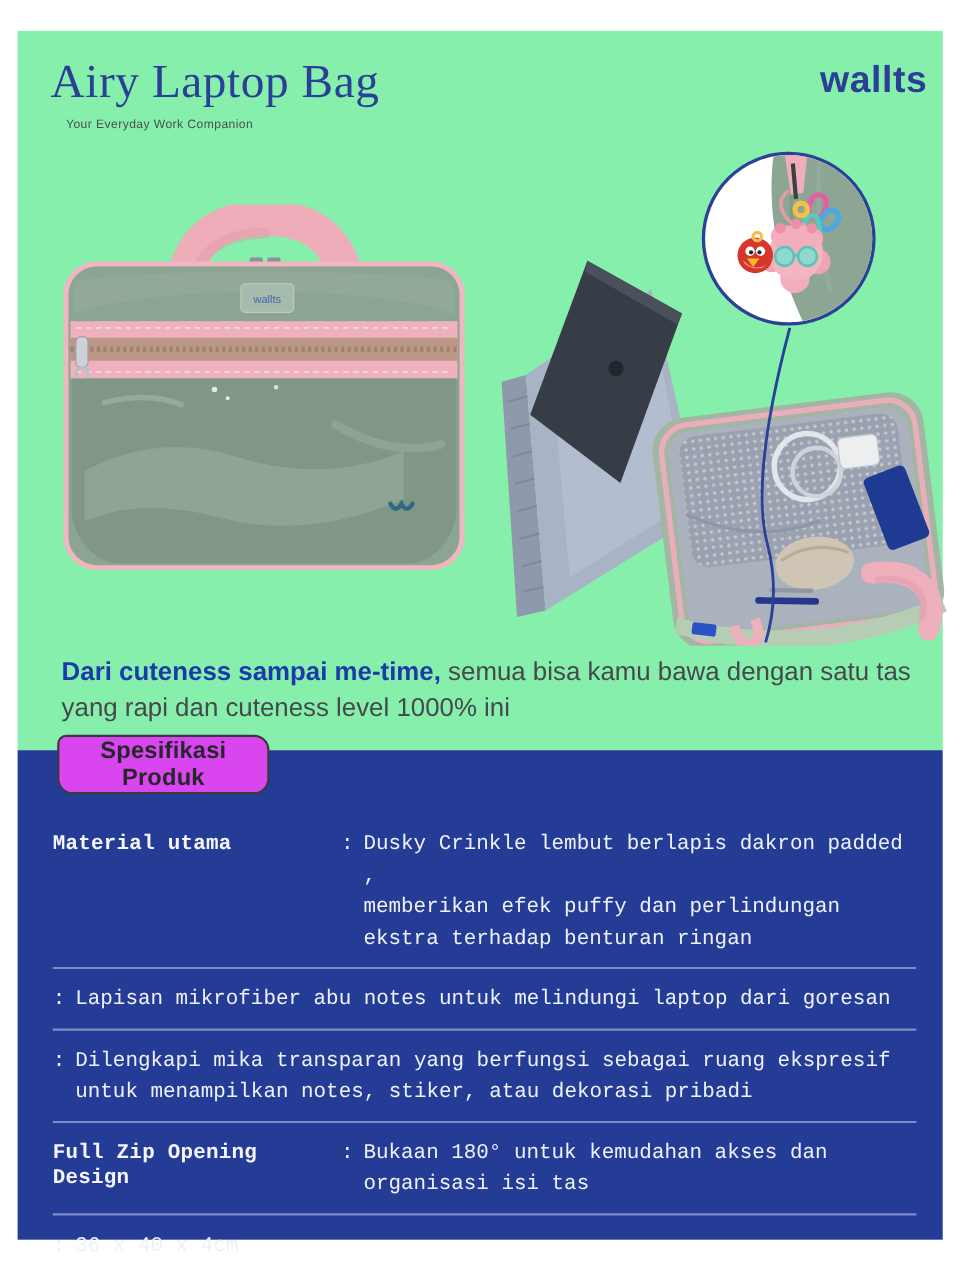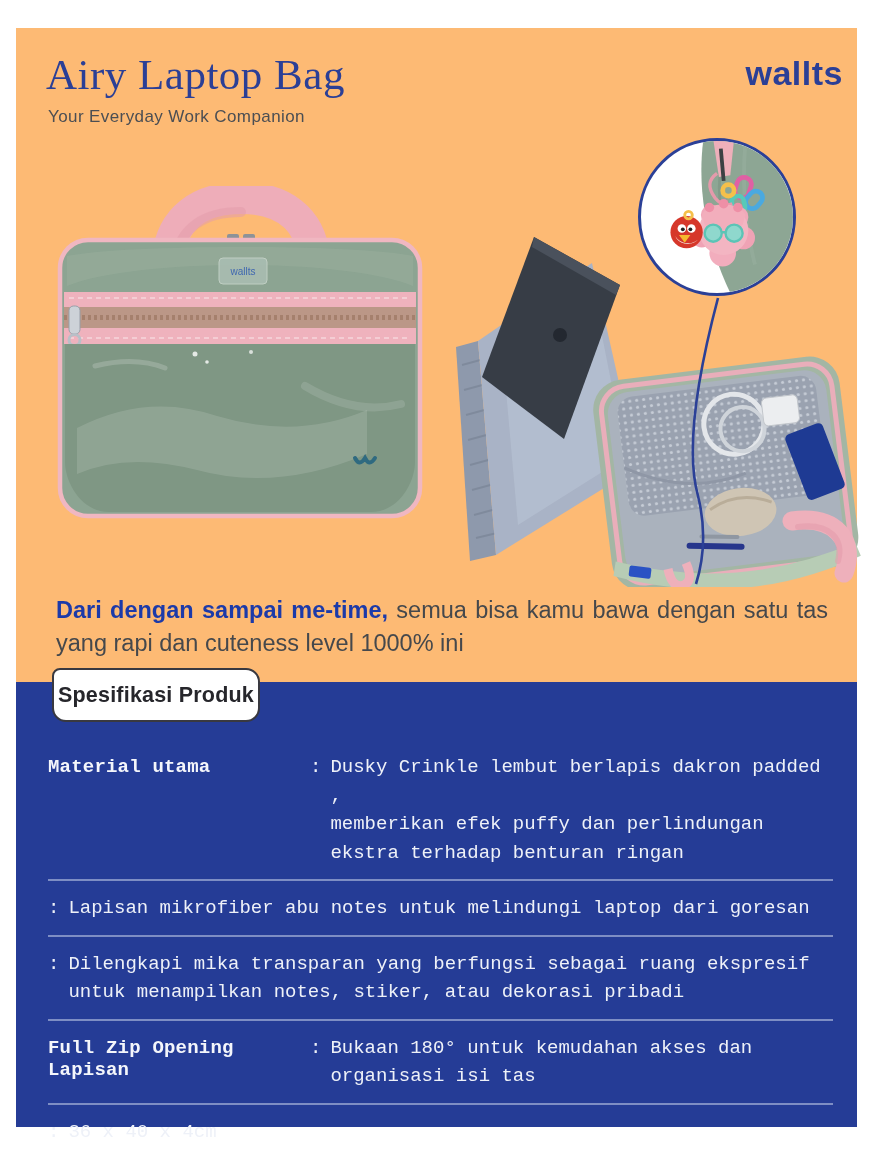--- a/index.html
+++ b/index.html
@@ -1,46 +1,46 @@
 <!DOCTYPE html>
 <html><head>
 <meta charset="utf-8">
 <style>
   html,body{margin:0;padding:0;background:#ffffff;}
   .page{position:relative;width:873px;height:1151px;background:#ffffff;overflow:hidden;
         font-family:"Liberation Sans","DejaVu Sans",sans-serif;}
   .canvas{position:absolute;left:16px;top:28px;width:841px;height:1099px;}
 
   
-  .hero-section{position:relative;width:841px;height:654px;background:#fdba74;}
+  .hero-section{position:relative;width:841px;height:654px;background:#86efac;}
   .hdr{position:absolute;left:0;top:0;width:100%;}
   .title-block{position:absolute;left:30px;top:22px;}
   .page-title{margin:0;font-family:"Liberation Serif","DejaVu Serif",serif;font-weight:500;
               font-size:43px;letter-spacing:.5px;color:#2b3f96;}
-  .page-subtitle{margin:8px 0 0 2px;font-size:17px;letter-spacing:.4px;color:#4b4e53;}
+  .page-subtitle{margin:8px 0 0 14px;font-size:11px;letter-spacing:.4px;color:#4b4e53;}
   .brand-logo{position:absolute;right:14px;top:26px;font-size:34px;font-weight:600;
               letter-spacing:.5px;color:#2b3f96;}
 
   .hero-art{position:absolute;left:0;top:0;width:841px;height:654px;}
   .bag-front{position:absolute;left:39px;top:158px;}
   .bag-open{position:absolute;left:424px;top:197px;}
   .inset-connector{position:absolute;left:620px;top:268px;}
   .inset-circle{position:absolute;left:622px;top:110px;width:158px;height:158px;border-radius:50%;
                 background:#ffffff;border:3px solid #2b4097;overflow:hidden;box-sizing:border-box;}
   .inset-circle svg{display:block;}
 
   .tagline{position:absolute;left:40px;top:566px;width:772px;margin:0;
            font-size:23.5px;line-height:1.42;color:#45484c;text-align:justify;}
   .tagline .tl-bold{font-weight:bold;color:#1c3aa9;}
 
   
   .spec-section{position:relative;width:841px;height:445px;background:#253c96;}
-  .spec-tab{position:absolute;left:36px;top:-14px;width:208px;height:54px;background:#ffffff;
+  .spec-tab{position:absolute;left:36px;top:-14px;width:193px;height:54px;background:#d946ef;
             border:2.5px solid #393940;border-radius:8px 14px 14px 14px;
-            display:flex;align-items:center;justify-content:center;box-sizing:border-box;}
+            display:flex;align-items:center;justify-content:center;box-sizing:border-box;text-align:center;}
   .spec-tab span{font-size:21.5px;font-weight:bold;color:#26262b;letter-spacing:.2px;}
   .spec-table{position:absolute;left:32px;top:58px;width:785px;}
   .spec-row{display:flex;align-items:flex-start;padding:13px 0 12px 0;
             border-bottom:2px solid rgba(200,210,235,.55);font-family:Liberation Mono, monospace;}
   .spec-row:last-child{border-bottom:none;}
   .spec-label{flex:0 0 262px;font-size:19px;font-weight:bold;color:#f4f6fb;padding-top:3px;letter-spacing:.2px;}
   .spec-value{flex:1;display:flex;font-size:19px;line-height:1.5;color:#eef1f8;}
   .spec-colon{margin-right:9px;}
   .spec-value-text{white-space:pre-line;}
 </style>
@@ -209,21 +209,21 @@
                 <circle cx="53" cy="92" r="4.5" fill="#ffffff"></circle>
               <circle cx="44" cy="93" r="2" fill="#222222"></circle>
                 <circle cx="52" cy="93" r="2" fill="#222222"></circle>
               <polygon points="40,99 52,99 46,107" fill="#f5b82e"></polygon>
               <circle cx="50" cy="78" r="4" fill="none" stroke="#f5c04a" stroke-width="3"></circle>
             </g>
           </svg>
         </div>
       </div>
 
-      <p class="tagline"><span class="tl-bold">Dari dengan sampai me-time,</span> <span>semua bisa kamu bawa dengan satu tas yang rapi dan cuteness level 1000% ini</span></p>
+      <p class="tagline"><span class="tl-bold">Dari cuteness sampai me-time,</span> <span>semua bisa kamu bawa dengan satu tas yang rapi dan cuteness level 1000% ini</span></p>
     </section>
 
     <section class="spec-section">
       <div class="spec-tab">
         <span>Spesifikasi Produk</span>
       </div>
 
       <div class="spec-table">
 
         <div class="spec-row">
@@ -243,21 +243,21 @@
         </div>
 
         <div class="spec-row">
           <div class="spec-value">
             <span class="spec-colon">:</span>
             <span class="spec-value-text">Dilengkapi mika transparan yang berfungsi sebagai ruang ekspresif untuk menampilkan notes, stiker, atau dekorasi pribadi</span>
           </div>
         </div>
 
         <div class="spec-row">
-          <div class="spec-label">Full Zip Opening Lapisan</div>
+          <div class="spec-label">Full Zip Opening Design</div>
           <div class="spec-value">
             <span class="spec-colon">:</span>
             <span class="spec-value-text">Bukaan 180° untuk kemudahan akses dan organisasi isi tas</span>
           </div>
         </div>
 
         <div class="spec-row">
           <div class="spec-value">
             <span class="spec-colon">:</span>
             <span class="spec-value-text">36 x 40 x 4cm</span>

